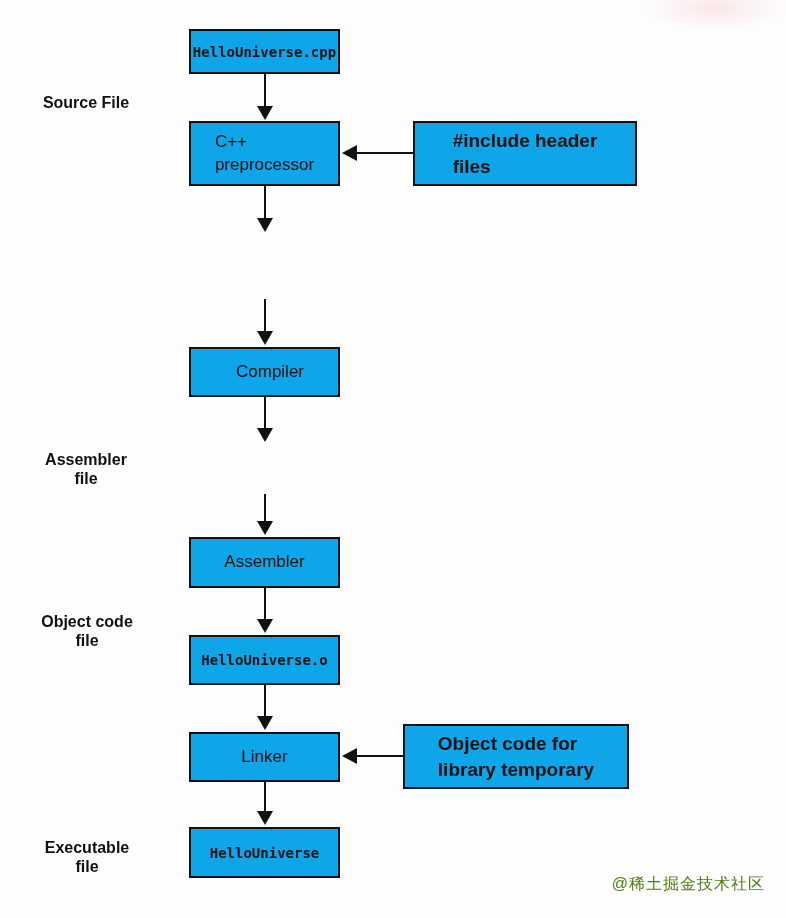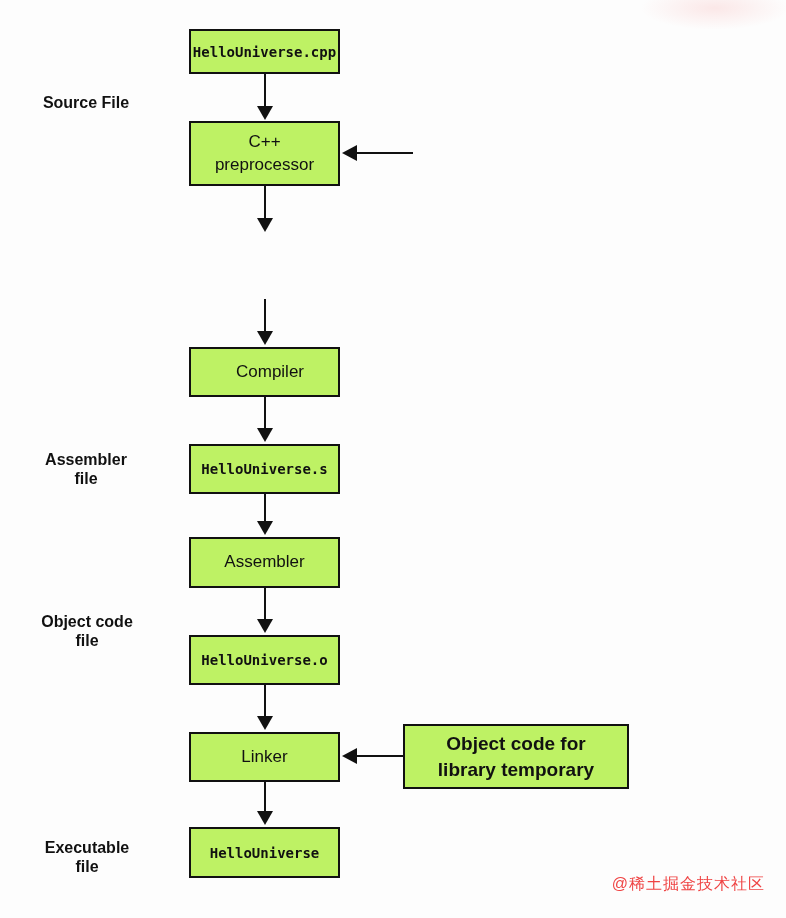--- a/index.html
+++ b/index.html
@@ -28,25 +28,25 @@
     stroke-width: 2;
   }
   .connectors polygon {
     fill: #111111;
     stroke: none;
   }
   .node {
     position: absolute;
     box-sizing: border-box;
     border: 2px solid #111111;
-    background: #bef264;
+    background: #0ea5e9;
     display: flex;
     align-items: center;
     justify-content: center;
-    text-align: center;
+    text-align: left;
     white-space: pre-line;
   }
   .node.plain {
     font-family: "Liberation Sans", sans-serif;
     font-size: 17px;
     line-height: 1.3;
   }
   .node.mono {
     font-family: "DejaVu Sans Mono", "Liberation Mono", monospace;
     font-weight: bold;
@@ -68,21 +68,21 @@
     text-align: center;
     white-space: pre-line;
   }
   .watermark {
     position: absolute;
     right: 21px;
     top: 874px;
     font-family: "Liberation Sans", sans-serif;
     font-size: 16px;
     letter-spacing: 1px;
-    color: #ef4444;
+    color: #4d7c0f;
   }
   .smudge {
     position: absolute;
     left: 640px;
     top: -14px;
     width: 150px;
     height: 44px;
     background: radial-gradient(ellipse at center, rgba(248, 205, 205, 0.45), rgba(255, 255, 255, 0) 70%);
     pointer-events: none;
   }
@@ -138,30 +138,31 @@
   </svg>
 
   <div class="node mono" style="left:189px; top:29px; width:151px; height:45px;">HelloUniverse.cpp</div>
 
   <div class="node plain" style="left:189px; top:121px; width:151px; height:65px;">C++
 preprocessor</div>
 
 
   <div class="node plain" style="left:189px; top:347px; width:151px; height:50px;padding-left:11px;">Compiler</div>
 
-  <div class="node mono" style="left:189px; top:444px; width:151px; height:50px;">HelloUniverse.s</div>
 
   <div class="node plain" style="left:189px; top:537px; width:151px; height:51px;">Assembler</div>
 
   <div class="node mono" style="left:189px; top:635px; width:151px; height:50px;">HelloUniverse.o</div>
 
   <div class="node plain" style="left:189px; top:732px; width:151px; height:50px;">Linker</div>
 
   <div class="node mono" style="left:189px; top:827px; width:151px; height:51px;">HelloUniverse</div>
 
+  <div class="node boldnote" style="left:413px; top:121px; width:224px; height:65px;">#include header
+files</div>
 
   <div class="node boldnote" style="left:403px; top:724px; width:226px; height:65px;">Object code for
 library temporary</div>
 
   <div class="side-label" style="left:18px; top:93px; width:136px;">Source File</div>
 
   <div class="side-label" style="left:18px; top:450px; width:136px;">Assembler
 file</div>
 
   <div class="side-label" style="left:14px; top:612px; width:146px;">Object code

